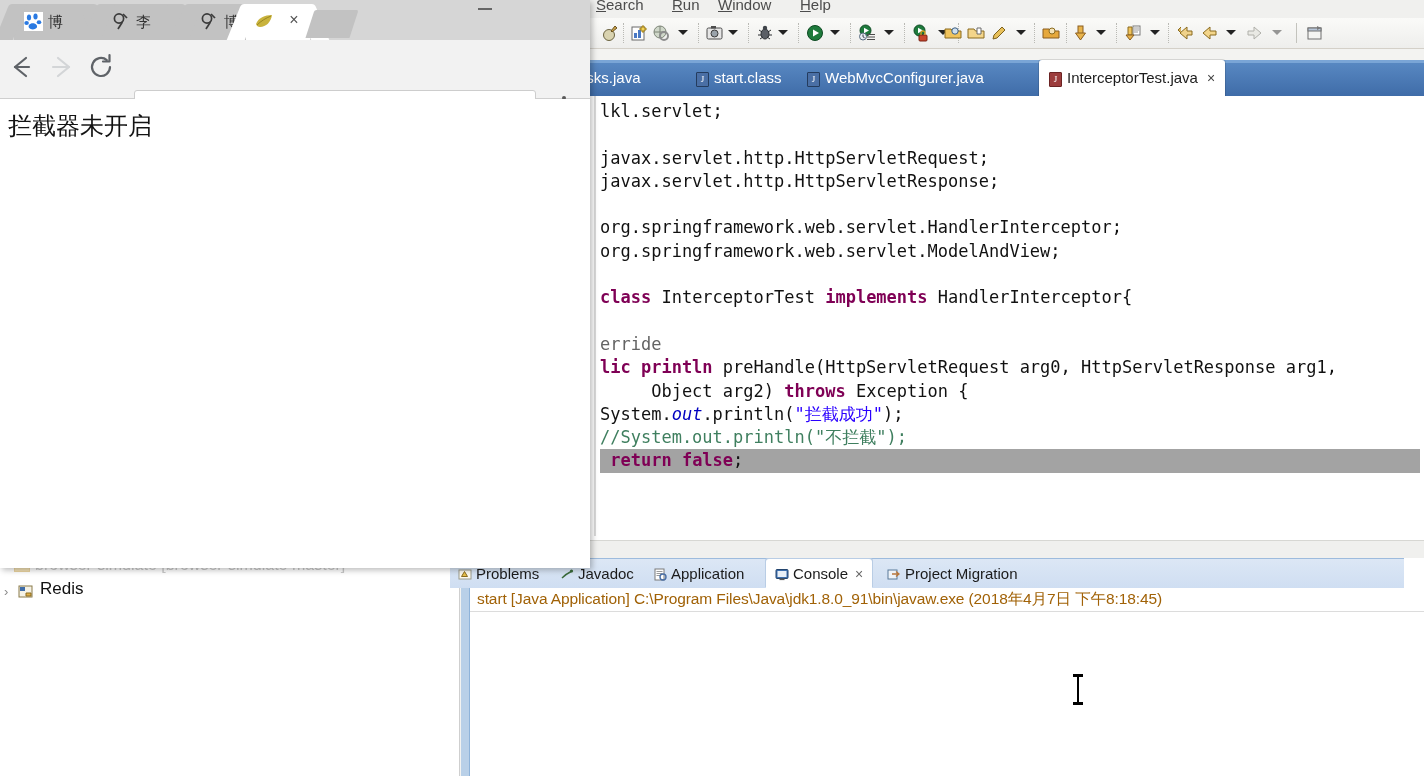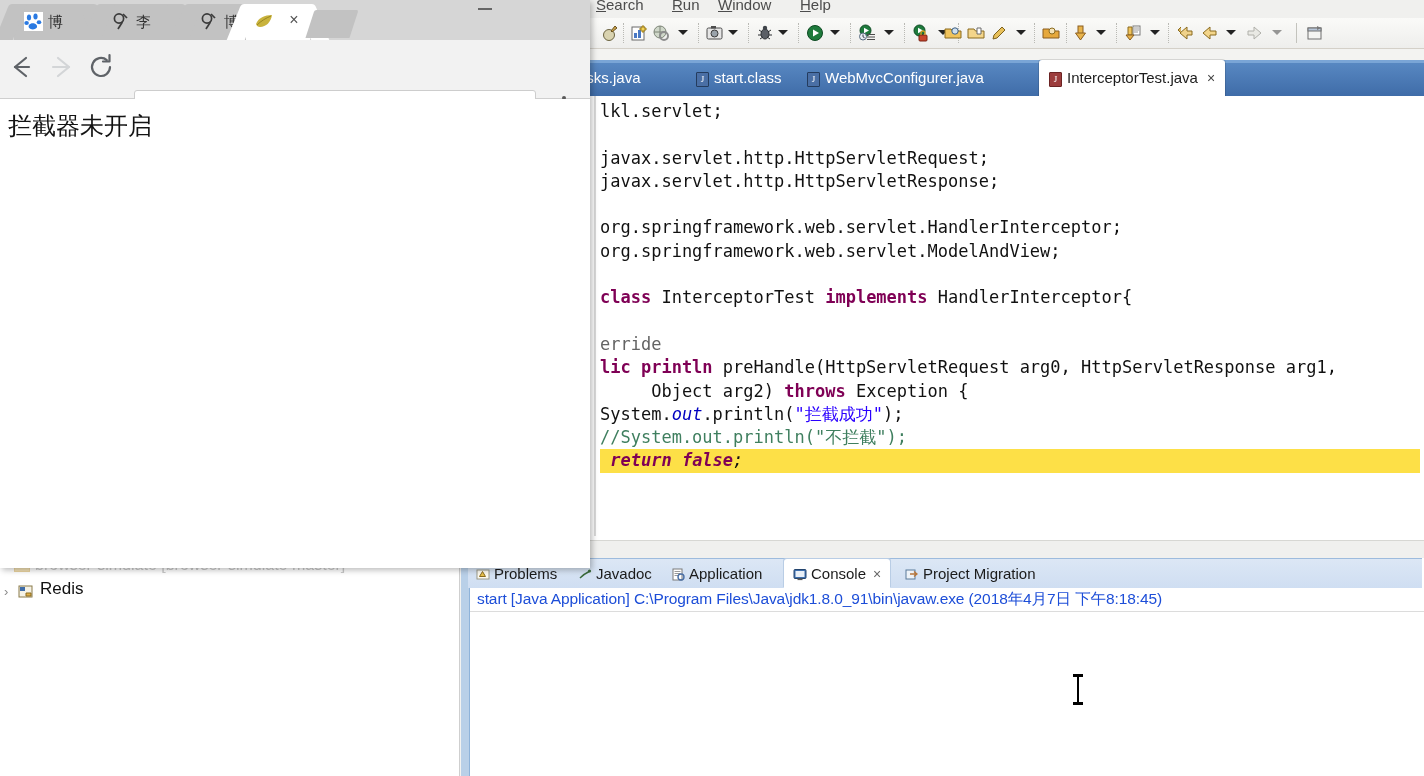--- a/index.html
+++ b/index.html
@@ -58,39 +58,39 @@
   #edgutter{left:462px;top:96px;width:14px;height:444px;background:#fdfdfd;
             border-right:1px solid #e6e6e6;}
   #edvsep{left:594px;top:96px;width:2px;height:440px;background:#d9d9d9;}
   #code{left:600px;top:100px;width:820px;
         font-family:"DejaVu Sans Mono","Liberation Mono",monospace;
         font-size:17px;line-height:23.3px;color:#111111;white-space:pre;}
   #code .kw{color:#7f0055;font-weight:bold;}
   #code .str{color:#2a00ff;}
   #code .cmt{color:#3f7f5f;}
   #code .fld{color:#0000c0;font-style:italic;}
-  #code .hl{background:#fde047;display:block;font-style:italic;}
+  #code .hl{background:#a3a3a3;display:block;}
   #code .ann{color:#646464;}
 
   
   #edbottom{left:462px;top:540px;width:962px;height:18px;background:#f0f0ee;
             border-top:1px solid #d7d7d3;}
 
   
   #consolearea{left:470px;top:558px;width:954px;height:218px;background:#ffffff;}
-  #consoletabbar{left:468px;top:558px;width:954px;height:29px;
+  #consoletabbar{left:450px;top:558px;width:954px;height:29px;
                  background:linear-gradient(#dce7f5,#cfdef2);
                  border-top:1px solid #9dbbdd;}
   .ctab{position:absolute;top:0;height:29px;line-height:29px;font-size:15px;
         color:#1b1b1b;white-space:nowrap;}
   .ctab.active{background:#ffffff;border-radius:3px 3px 0 0;
                box-shadow:-1px -1px 0 #b9cde5, 1px -1px 0 #b9cde5;}
   .ctabicon{display:inline-block;width:14px;height:13px;vertical-align:-2px;margin-right:4px;}
   .ctab .closex{margin-left:7px;color:#666;font-size:14px;}
-  #consoleline{left:477px;top:589px;width:940px;font-size:15.5px;color:#1d4ed8;
+  #consoleline{left:477px;top:589px;width:940px;font-size:15.5px;color:#a16207;
                white-space:nowrap;letter-spacing:-0.1px;}
   #consolerule{left:470px;top:611px;width:954px;height:1px;background:#dcdcdc;}
 
   
   #leftpanel{left:0;top:556px;width:460px;height:220px;background:#ffffff;}
   #leftfade{left:14px;top:556px;width:430px;height:20px;color:#c9c9c9;font-size:16px;
             white-space:nowrap;overflow:hidden;}
   #leftfade .ic{display:inline-block;width:14px;height:13px;background:#e9c877;
                 border:1px solid #d9b253;vertical-align:-2px;margin-right:5px;opacity:.55;}
   #rediline{left:0;top:580px;width:460px;height:26px;font-size:17px;color:#111;}

